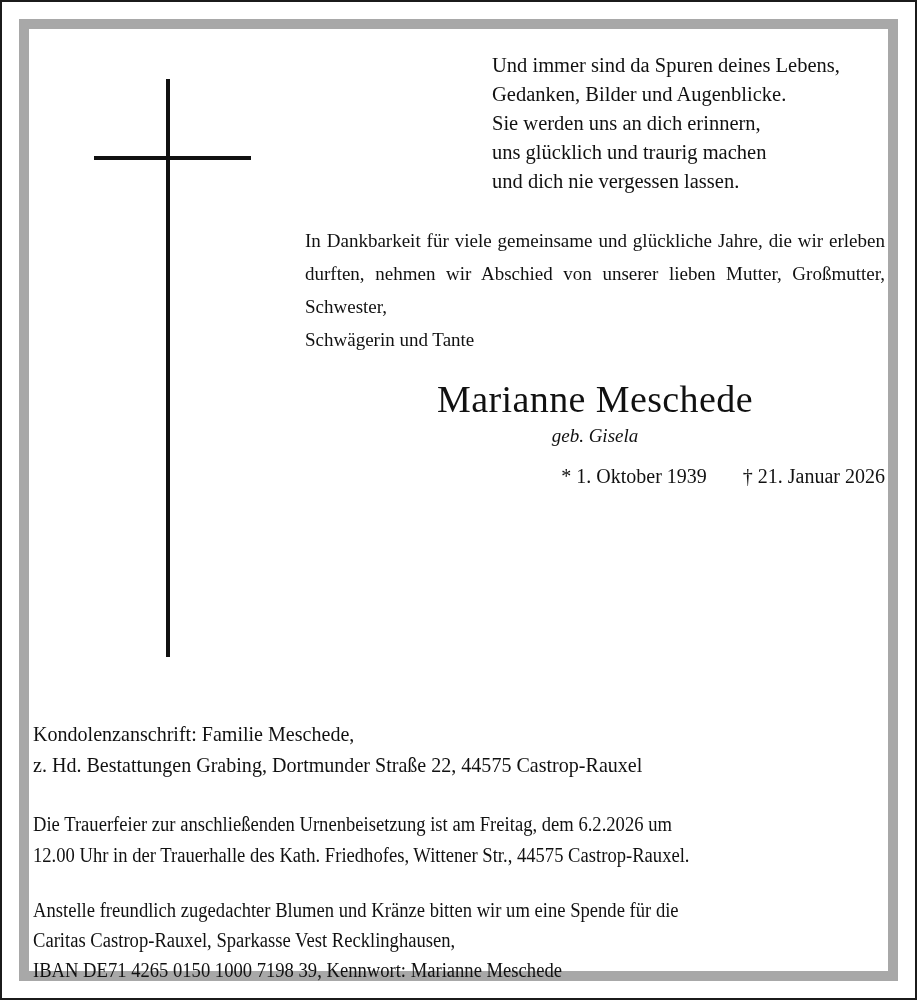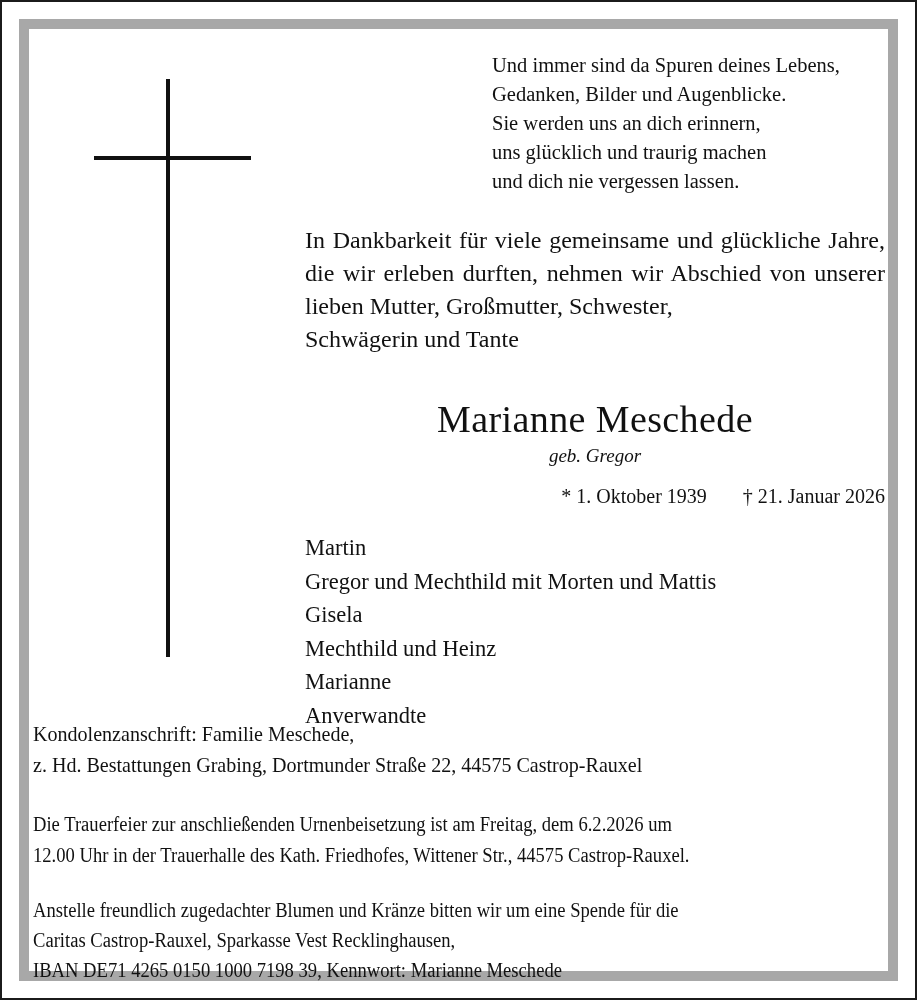--- a/index.html
+++ b/index.html
@@ -76,31 +76,31 @@
 
   .poem {
     font-size: 20.5px;
     line-height: 29px;
     margin-left: 187px;
     white-space: pre-line;
   }
 
   .tribute {
     margin-top: 28px;
-    font-size: 24px;
+    font-size: 19px;
     line-height: 33px;
     text-align: justify;
     text-justify: inter-word;
   }
   .tribute .last-line {
     text-align: left;
   }
 
   .name-block {
-    margin-top: 40px;
+    margin-top: 20px;
     text-align: center;
   }
   .deceased-name {
     font-size: 38px;
     line-height: 46px;
     letter-spacing: 0.4px;
     font-weight: 400;
   }
   .maiden-name {
     font-size: 19px;
@@ -182,36 +182,28 @@
 uns glücklich und traurig machen
 und dich nie vergessen lassen.</div>
 
         <div class="tribute">
           <span>In Dankbarkeit für viele gemeinsame und glückliche Jahre, die wir erleben durften, nehmen wir Abschied von unserer lieben Mutter, Großmutter, Schwester,</span>
           <div class="last-line">Schwägerin und Tante</div>
         </div>
 
         <div class="name-block">
           <div class="deceased-name">Marianne Meschede</div>
-          <div class="maiden-name">geb. Gregor</div>
+          <div class="maiden-name">geb. Gisela</div>
           <div class="life-dates">
             <span>* 1. Oktober 1939</span>
             <span class="gap"></span>
             <span>† 21. Januar 2026</span>
           </div>
         </div>
 
-        <div class="survivors">
-          <div>Martin</div>
-          <div>Gregor und Mechthild mit Morten und Mattis</div>
-          <div>Gisela</div>
-          <div>Mechthild und Heinz</div>
-          <div>Marianne</div>
-          <div>Anverwandte</div>
-        </div>
 
       </div>
 
       <div class="lower-column">
 
         <div class="lower-block">
           <div>Kondolenzanschrift: Familie Meschede,</div>
           <div>z. Hd. Bestattungen Grabing, Dortmunder Straße 22, 44575 Castrop-Rauxel</div>
         </div>
 

